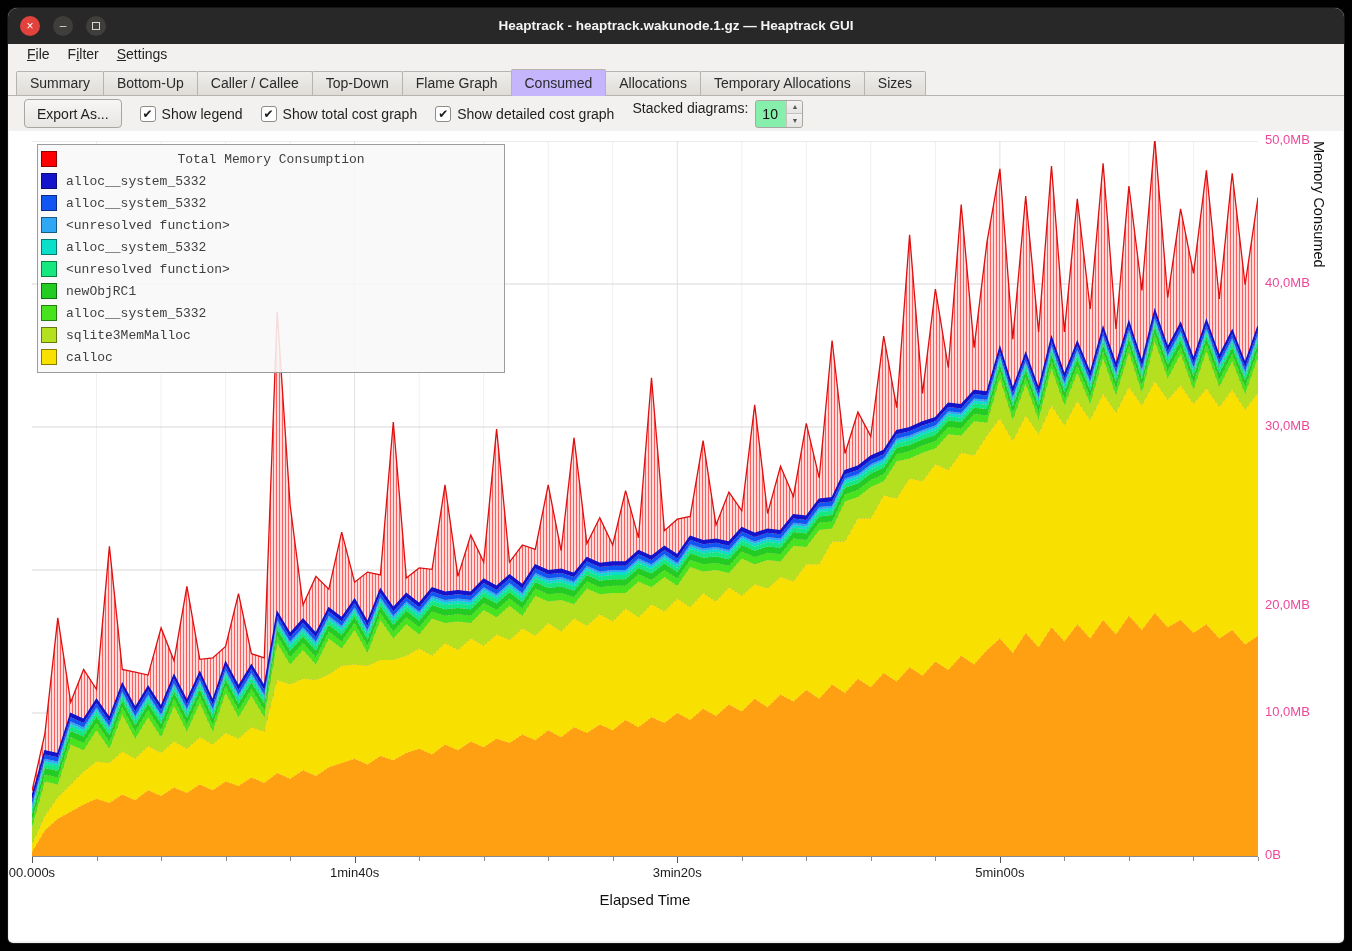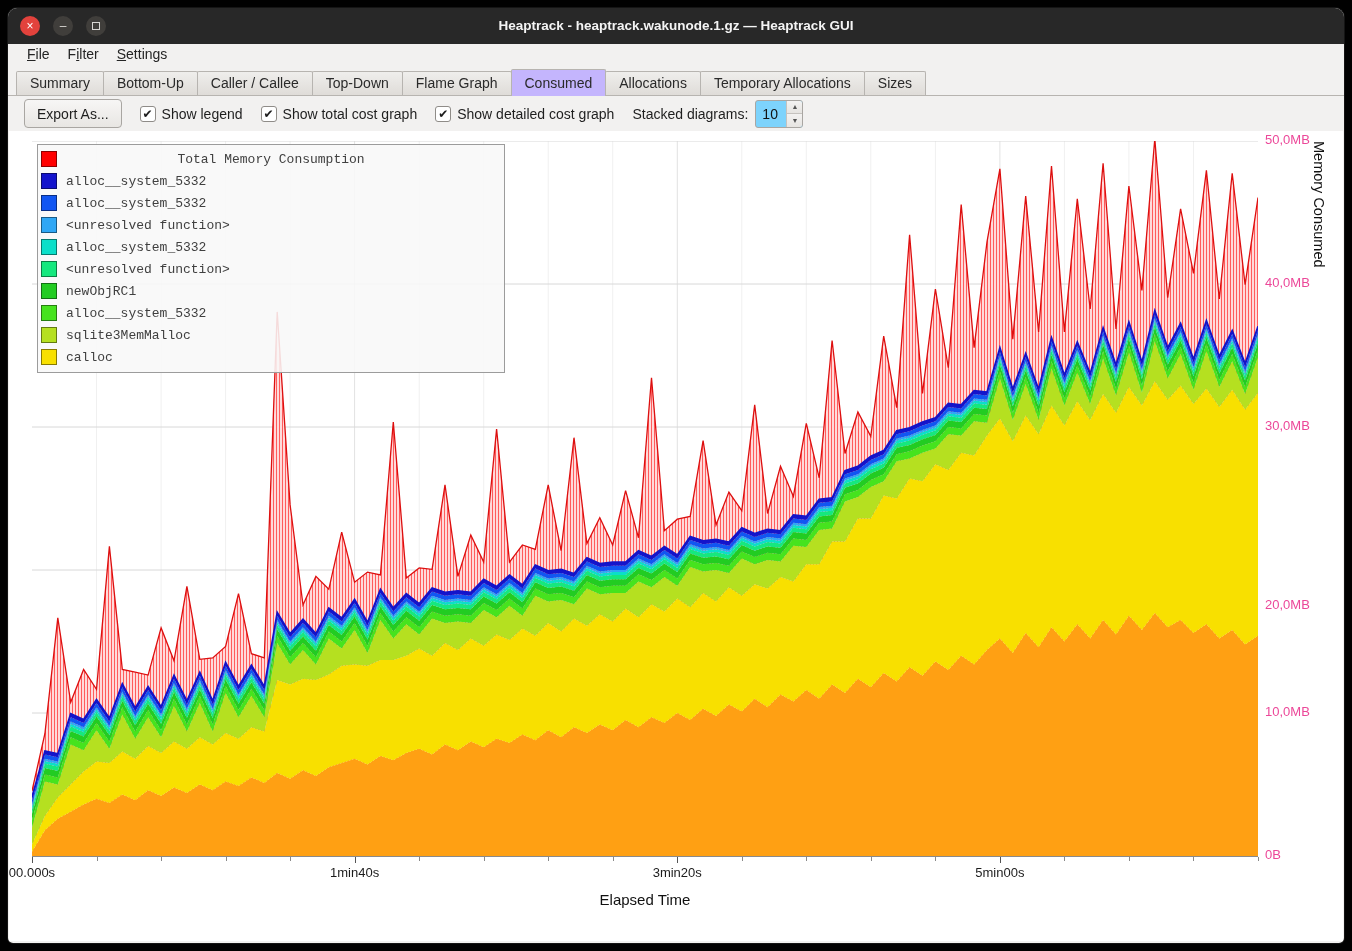--- a/index.html
+++ b/index.html
@@ -25,21 +25,21 @@
        background:linear-gradient(#efeeec,#dfdcd8);font-size:14px;color:#2a2a2a;margin-right:-1px;
        box-sizing:border-box;border-radius:2px 2px 0 0;white-space:nowrap;}
   .tab.active{height:27px;line-height:26px;background:#c4b5fd;position:relative;z-index:2;margin-bottom:-1px;}
   .toolbar{position:absolute;left:0;top:88px;width:100%;height:35px;display:flex;align-items:center;
            padding-left:16px;box-sizing:border-box;gap:18px;font-size:14px;color:#1e1e1e;background:#f2f1f0;}
   .btn{height:27px;padding:0 12px;border:1px solid #a9a6a2;border-radius:4px;
        background:linear-gradient(#f7f6f5,#e8e6e3);font-size:14px;display:flex;align-items:center;}
   .cb{display:flex;align-items:center;gap:6px;}
   .cbbox{width:16px;height:16px;background:#fff;border:1px solid #8f8c88;border-radius:3px;display:flex;
          align-items:center;justify-content:center;font-size:12px;color:#1b1b1b;box-sizing:border-box;}
-  .spin{display:flex;height:26px;border:1px solid #a9a6a2;border-radius:3px;background:#7dd3fc;overflow:hidden;}
+  .spin{display:flex;height:26px;border:1px solid #a9a6a2;border-radius:3px;background:#86efac;overflow:hidden;}
   .spin-val{width:24px;padding-left:6px;display:flex;align-items:center;font-size:14px;color:#111;}
   .spin-btns{display:flex;flex-direction:column;width:15px;border-left:1px solid #c5c2be;}
   .spin-btn{flex:1;display:flex;align-items:center;justify-content:center;font-size:7px;color:#555;
             background:linear-gradient(#f3f2f1,#e6e4e1);}
   .spin-btn + .spin-btn{border-top:1px solid #c5c2be;}
   .chartarea{position:absolute;left:1px;top:123px;width:1334px;height:810px;background:#fff;}
   #plot{position:absolute;left:23px;top:10px;display:block;}
   .axisline{position:absolute;left:23px;top:725px;width:1226px;height:1px;background:#8a8a8a;}
   .tickmark{position:absolute;width:1px;background:#8a8a8a;top:726px;height:4px;}
   .tickmark.major{height:6px;background:#555;}
@@ -104,21 +104,21 @@
           </label>
           <label class="cb">
             <span class="cbbox">✔</span>
             <span>Show total cost graph</span>
           </label>
           <label class="cb">
             <span class="cbbox">✔</span>
             <span>Show detailed cost graph</span>
           </label>
         </div>
-      <div style="display:flex;align-items:center;gap:7px;">
+      <div style="display:flex;align-items:flex-start;gap:7px;">
         <span>Stacked diagrams:</span>
         <div class="spin">
           <div class="spin-val">10</div>
           <div class="spin-btns">
             <div class="spin-btn">
                 <span>▲</span>
               </div>
             <div class="spin-btn">
                 <span>▼</span>
               </div>

